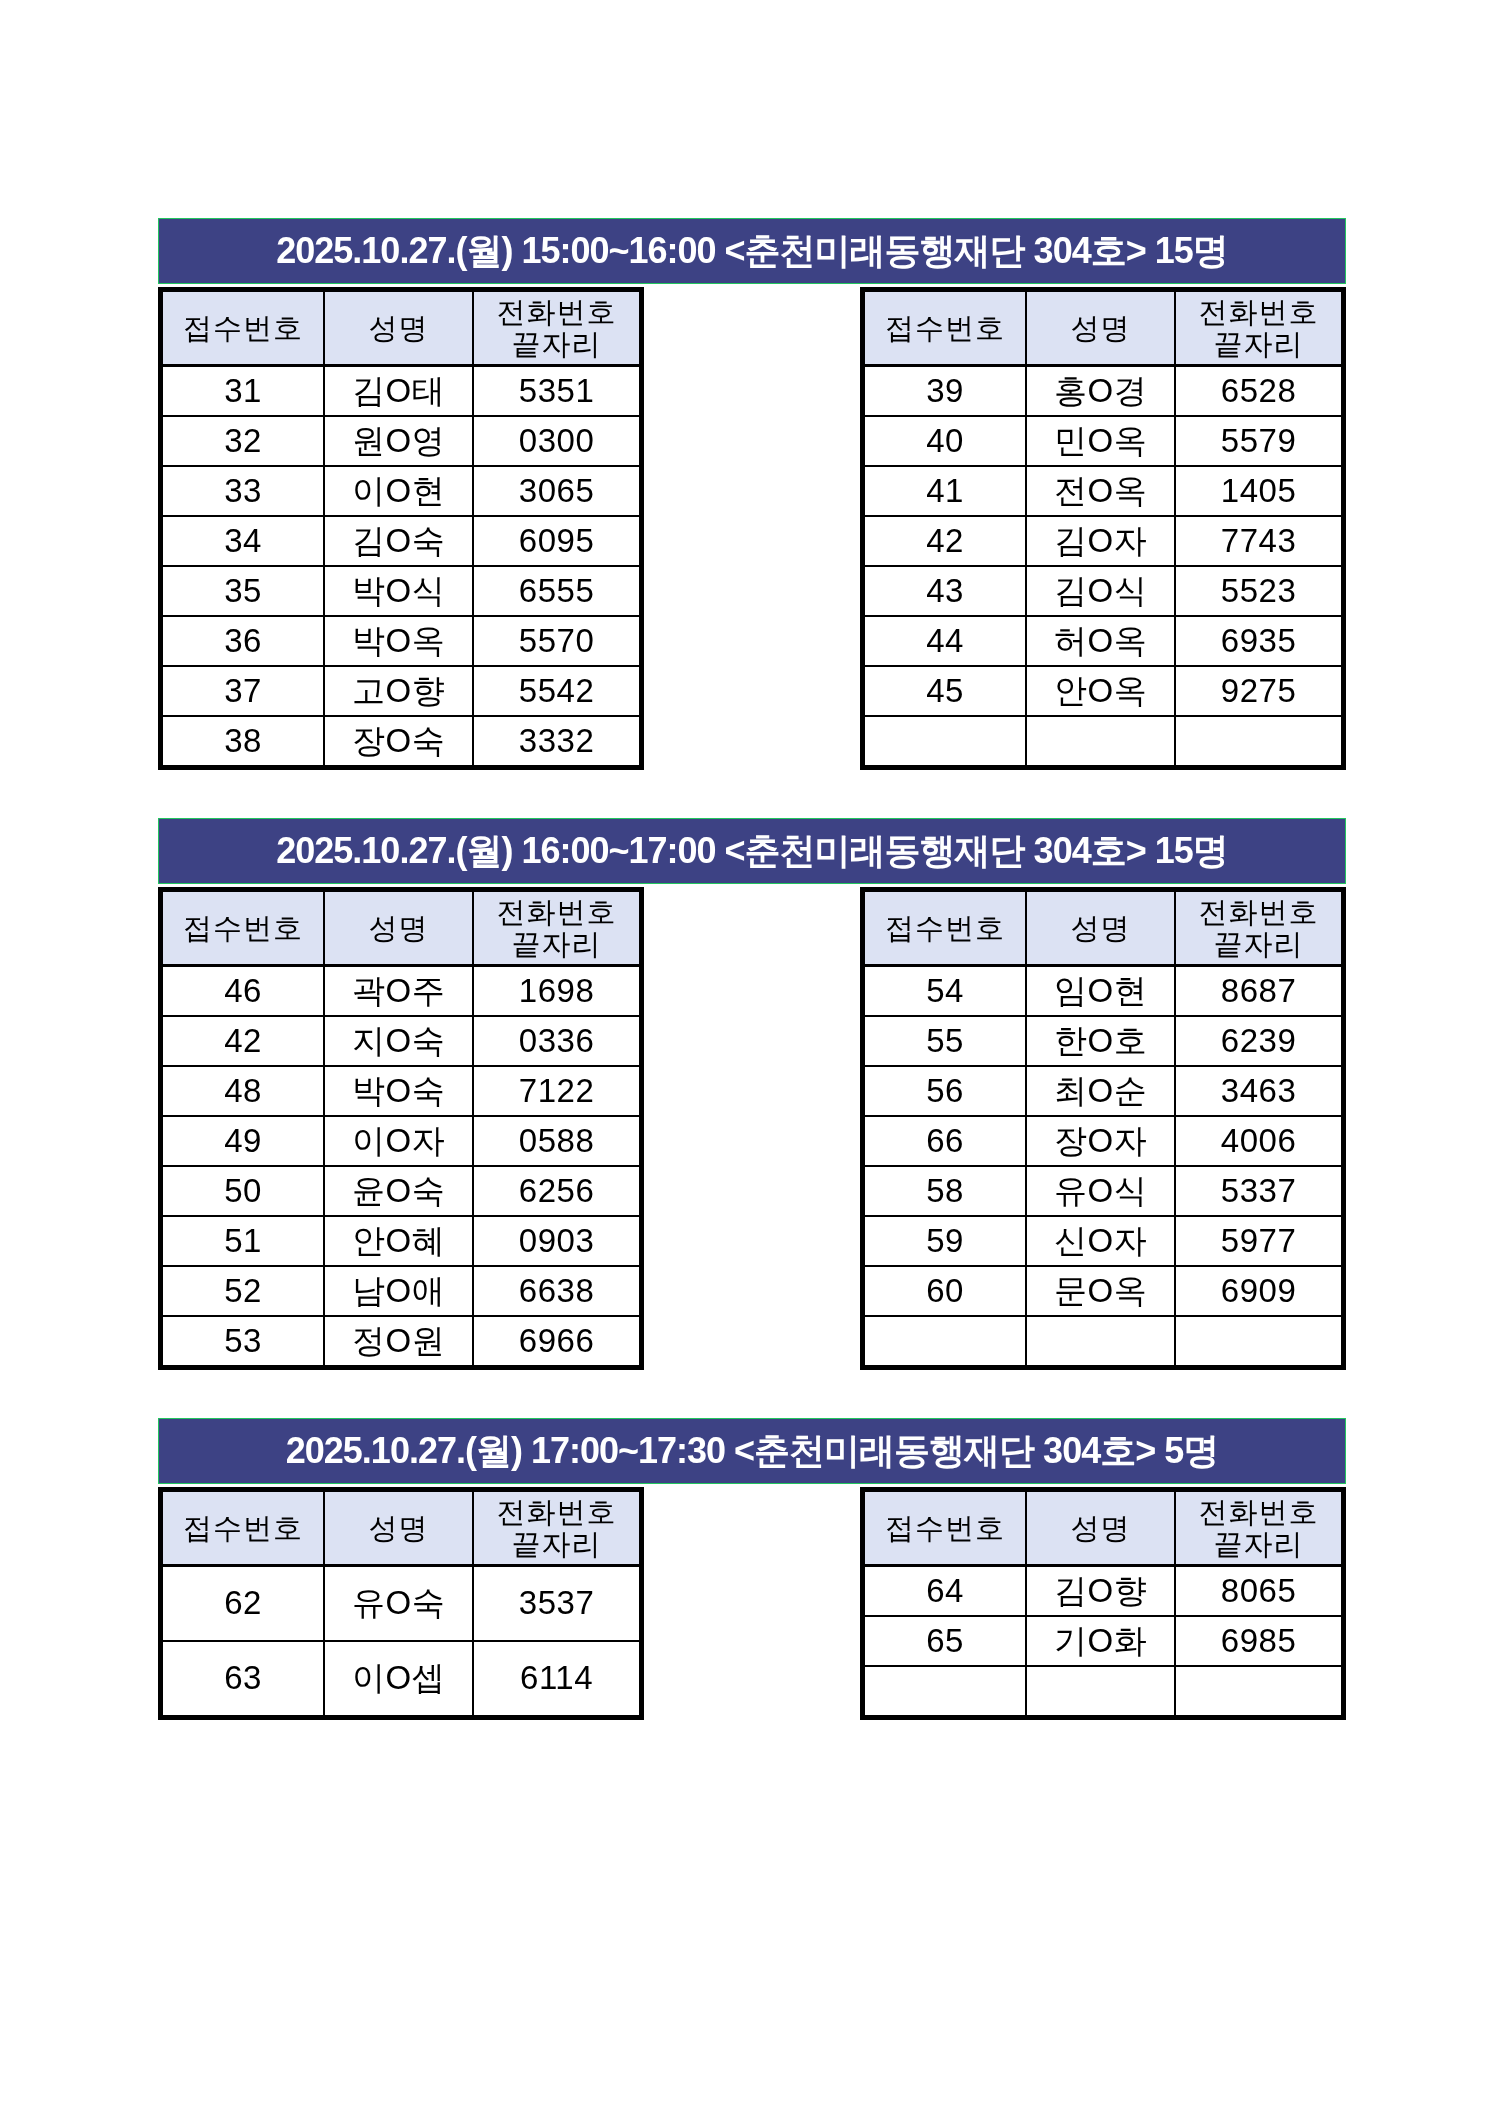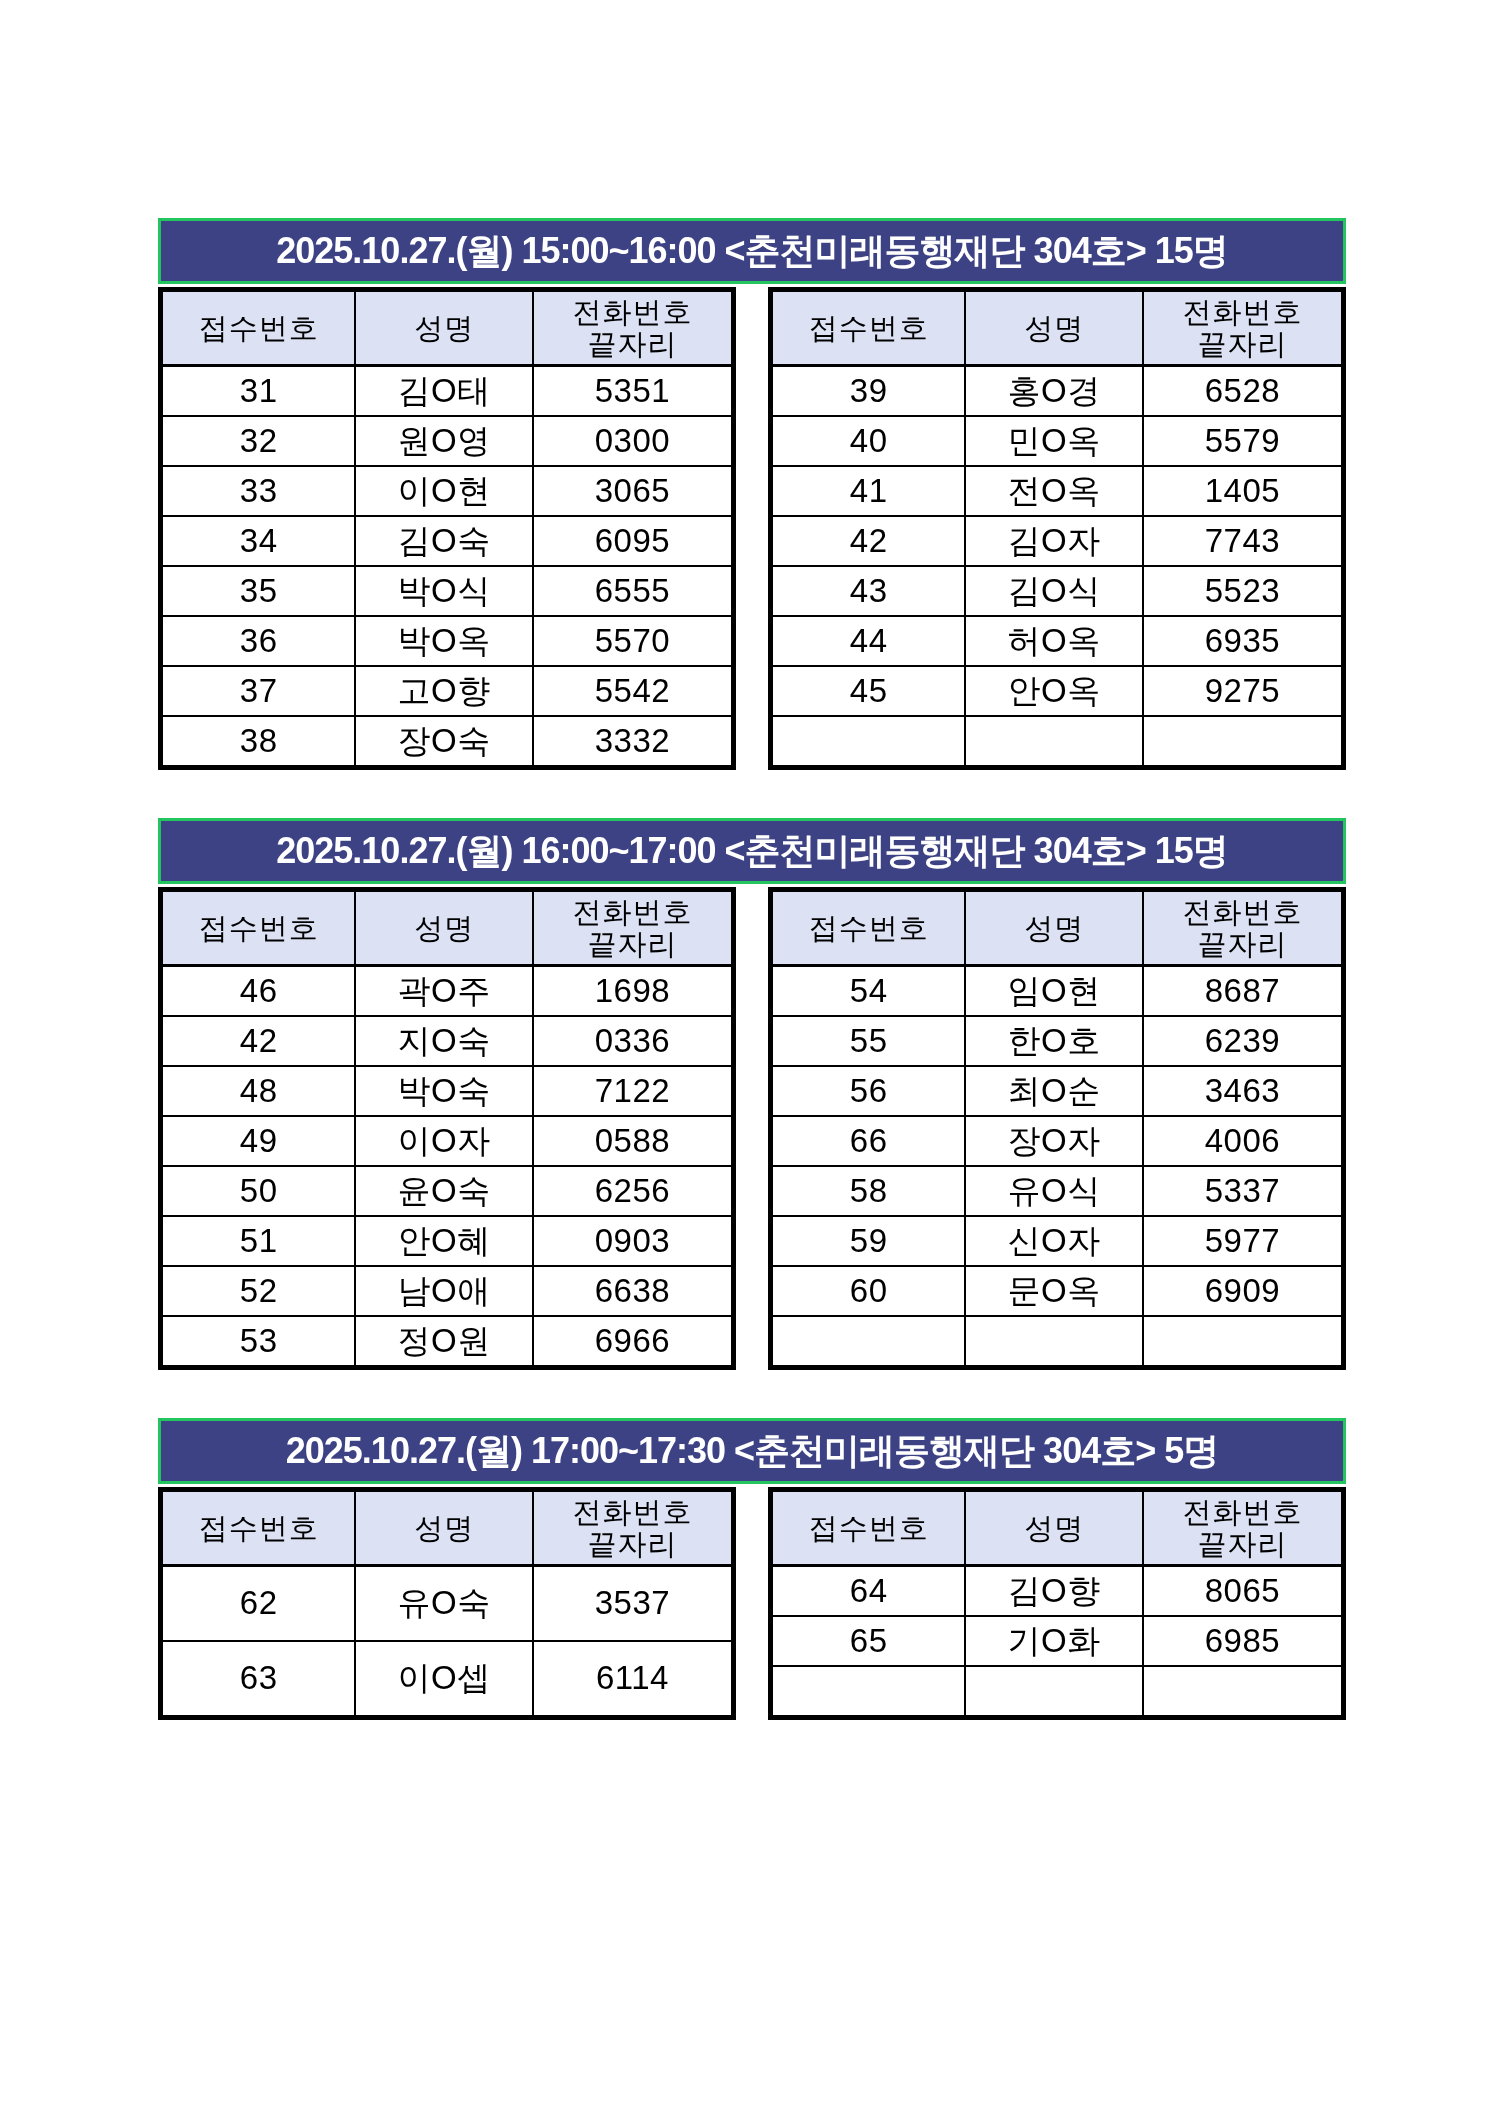--- a/index.html
+++ b/index.html
@@ -23,40 +23,40 @@
   }
   .session {
     margin-bottom: 48px;
   }
   .session:last-child { margin-bottom: 12px; }
   .session-bar {
     box-sizing: border-box;
     width: 100%;
     height: 66px;
     background: #3d4284;
-    border: 3px solid #22c55e;
+    border: 1px solid #22c55e;
     display: flex;
     align-items: center;
     justify-content: center;
     color: #ffffff;
     font-size: 36px;
     font-weight: 600;
     letter-spacing: -1px;
     white-space: nowrap;
   }
   .tables-row {
     display: flex;
     justify-content: space-between;
     margin-top: 3px;
   }
   table.roster {
     border-collapse: collapse;
     border: 5px solid #000000;
     table-layout: fixed;
-    width: 578px;
+    width: 486px;
     background: #ffffff;
   }
   table.roster col.c1 { width: 34%; }
   table.roster col.c2 { width: 31%; }
   table.roster col.c3 { width: 35%; }
   table.roster th {
     background: #dce2f3;
     border: 2px solid #000000;
     border-bottom: 3px solid #000000;
     height: 70px;

